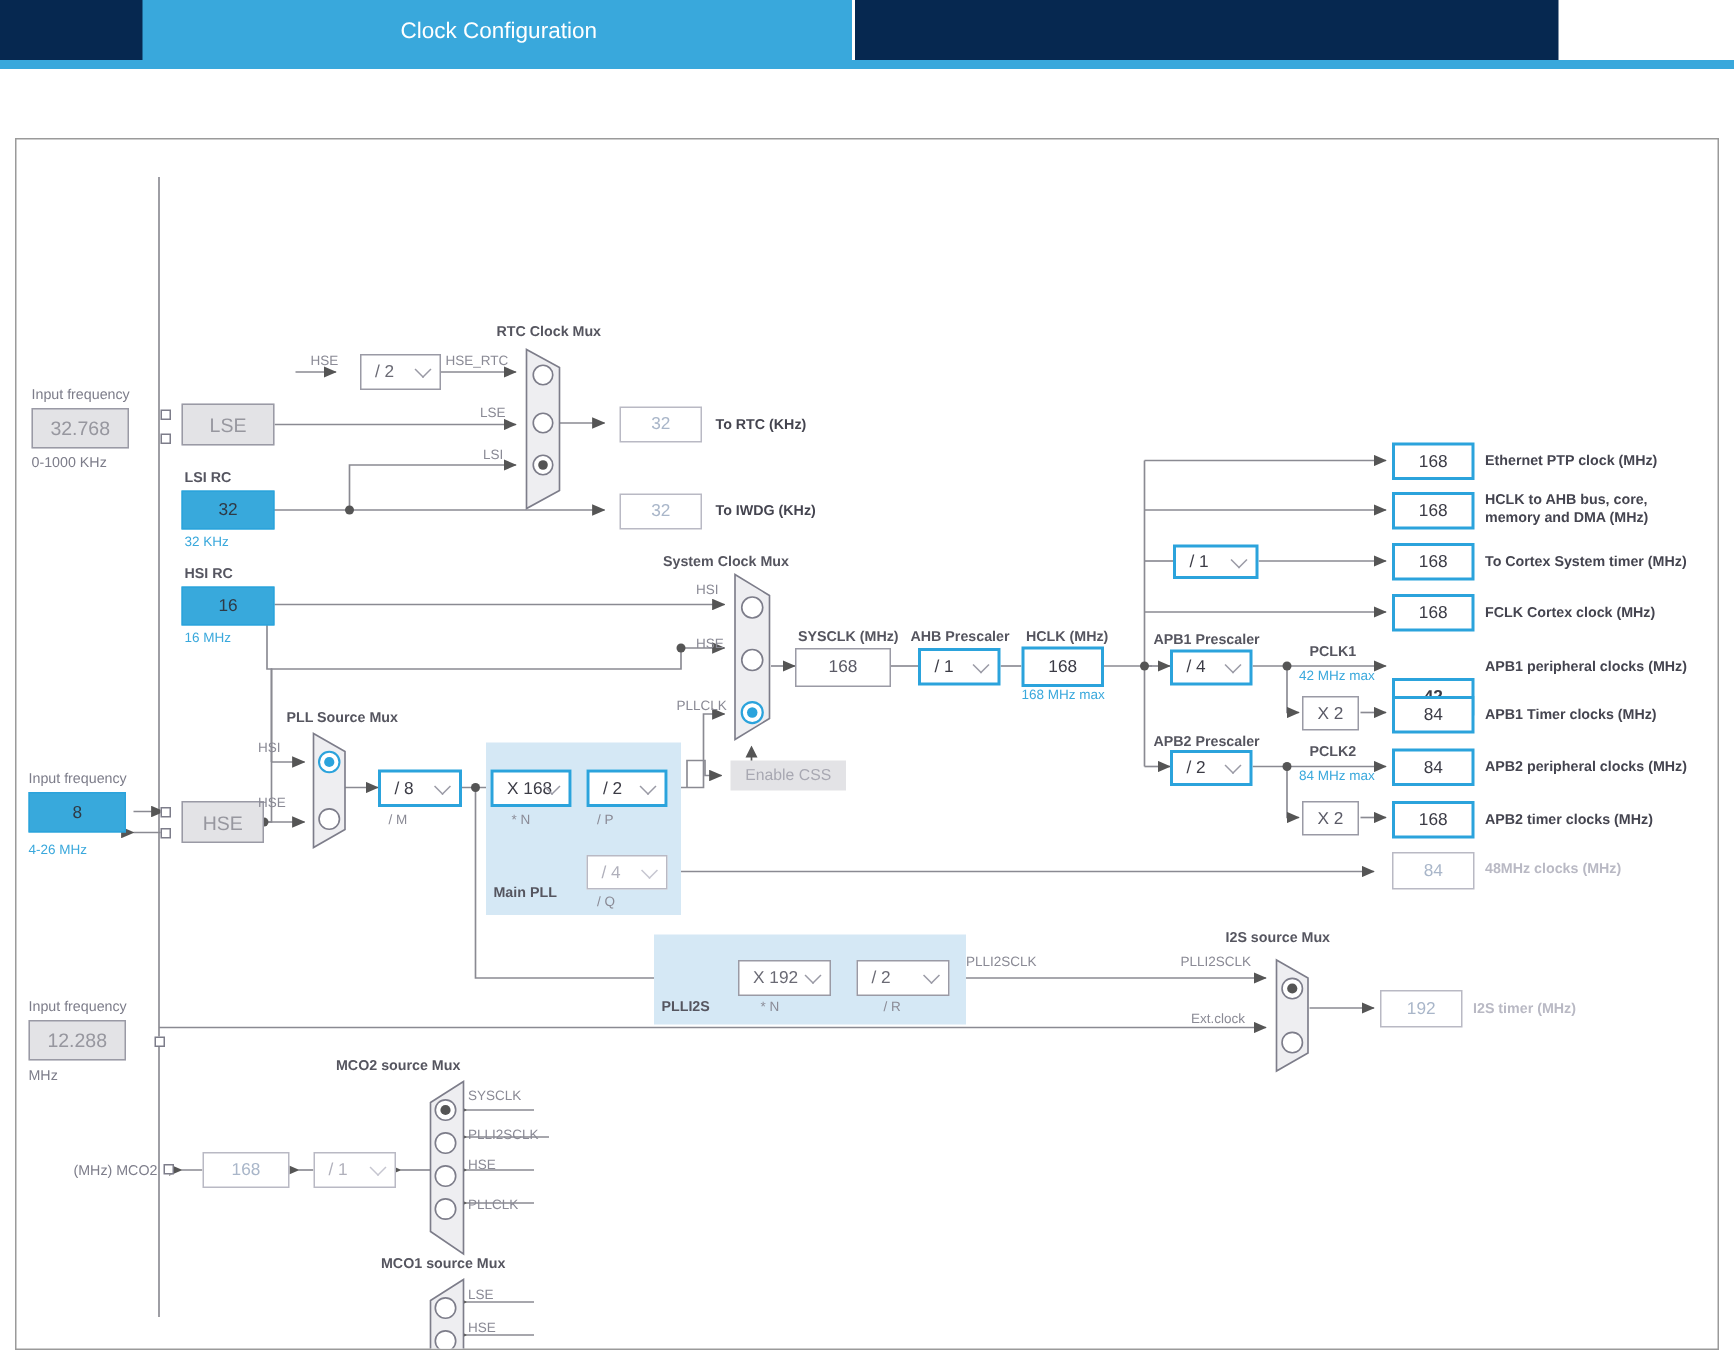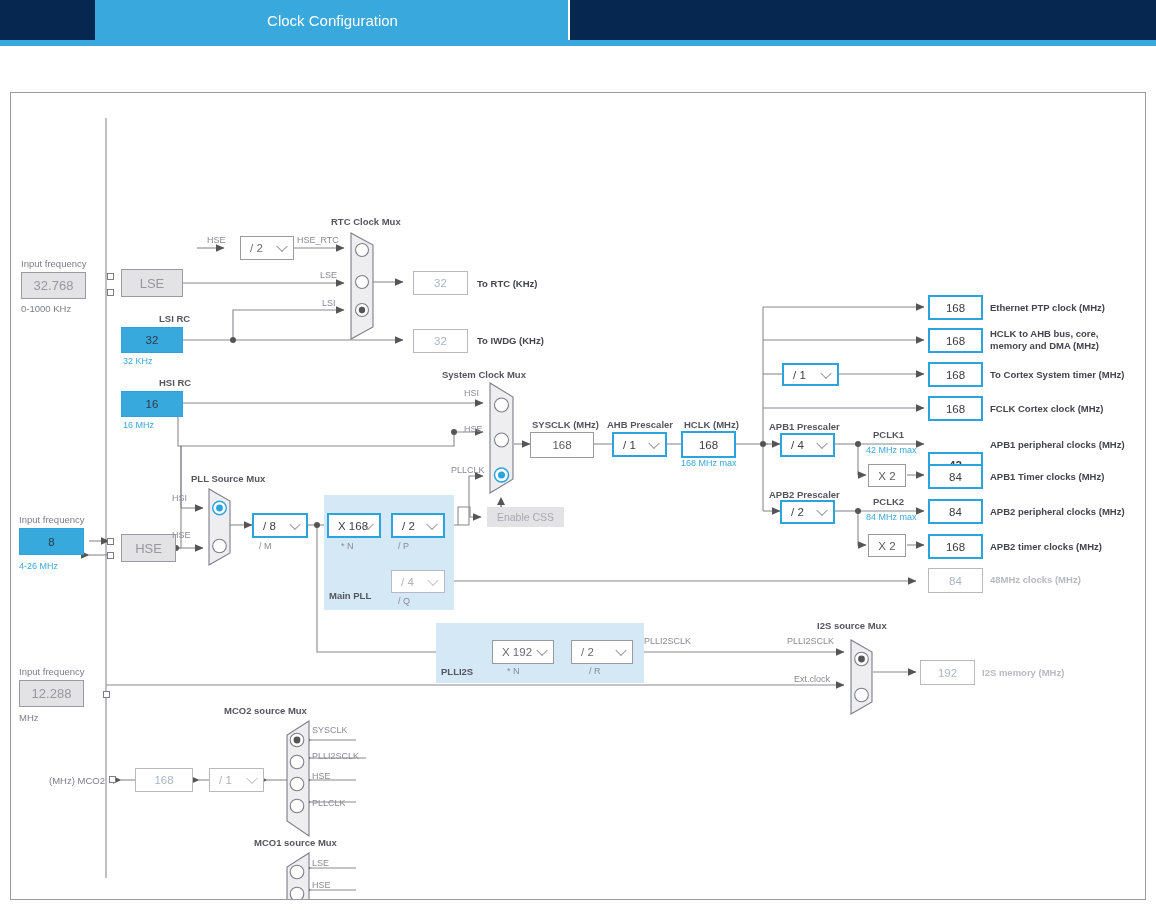--- a/index.html
+++ b/index.html
@@ -6,21 +6,21 @@
   html, body { margin:0; padding:0; }
   body {
     width:1156px; height:910px;
     background:#ffffff;
     font-family:"Liberation Sans", sans-serif;
     overflow:hidden;
     position:relative;
   }
 
   
-  .tabbar { position:absolute; left:0; top:0; width:1156px; height:40px; background:#062850; }
+  .tabbar { position:absolute; left:0; top:0; width:1039px; height:40px; background:#062850; }
   .tab { position:absolute; top:0; height:40px; display:flex; align-items:center; justify-content:center;
          color:#ffffff; font-size:15px; }
   .tab.active { background:#39a8dc; }
   .tab .sep { position:absolute; right:0; top:0; width:2px; height:40px; background:#ffffff; }
   .tabstrip { position:absolute; left:0; top:40px; width:1156px; height:6px; background:#39a8dc; }
 
   
   .toolbar { position:absolute; left:0; top:46px; width:1156px; height:42px; background:#ffffff; }
   .tbtn { position:absolute; top:52px; height:28px; display:flex; align-items:center; justify-content:center; }
   .resolve-btn {
@@ -29,21 +29,21 @@
      display:flex; align-items:center; justify-content:center; border:none;
   }
 
   
   .canvas { position:absolute; left:10px; top:92px; width:1136px; height:808px;
             background:#ffffff; border:1px solid #9a9a9a; overflow:hidden; }
   .cv { position:absolute; }
 
   
   .lbl       { position:absolute; font-size:9.5px; color:#7d7d8a; white-space:nowrap; }
-  .lbl-dk    { position:absolute; font-size:9.5px; color:#555560; white-space:nowrap; font-weight:bold;margin-left:36px;}
+  .lbl-dk    { position:absolute; font-size:9.5px; color:#555560; white-space:nowrap; font-weight:bold;}
   .lbl-sig   { position:absolute; font-size:9px;  color:#8a8a95; white-space:nowrap; }
   .lbl-blue  { position:absolute; font-size:9px;  color:#39a8dc; white-space:nowrap; }
   .lbl-out   { position:absolute; font-size:9.5px; color:#44444f; white-space:nowrap; font-weight:bold; }
   .lbl-out-d { position:absolute; font-size:9.5px; color:#b9b9c4; white-space:nowrap; font-weight:bold; }
   .lbl-mux   { position:absolute; font-size:9.5px; color:#55555f; white-space:nowrap; font-weight:bold; }
   .lbl-sub   { position:absolute; font-size:9px;  color:#8a8a95; white-space:nowrap; }
 
   
   .box { position:absolute; display:flex; align-items:center; justify-content:center;
          font-size:11.5px; background:#fff; }
@@ -432,21 +432,21 @@
   <div class="lbl-mux" style="left:806px; top:527px;">I2S source Mux</div>
   <div class="lbl-sig" style="left:776px; top:543px;">PLLI2SCLK</div>
   <div class="lbl-sig" style="left:783px; top:581px;">Ext.clock</div>
   <svg class="cv" style="left:838px; top:545px; width:28px; height:78px;">
     <polygon points="2,2 23,14 23,64 2,76" fill="#eeeef1" stroke="#7d7d8a" stroke-width="1.1"></polygon>
     <circle cx="12.5" cy="21" r="6.8" fill="#fff" stroke="#7d7d8a" stroke-width="1.1"></circle>
     <circle cx="12.5" cy="21" r="3.4" fill="#555"></circle>
     <circle cx="12.5" cy="57" r="6.8" fill="#fff" stroke="#7d7d8a" stroke-width="1.1"></circle>
   </svg>
   <div class="box gray-dis" style="left:909px; top:567px; width:55px; height:25px;">192</div>
-  <div class="lbl-out-d" style="left:971px; top:574px;">I2S memory (MHz)</div>
+  <div class="lbl-out-d" style="left:971px; top:574px;">I2S timer (MHz)</div>
 
   <div class="lbl-mux" style="left:213px; top:612px;">MCO2 source Mux</div>
   <div class="lbl-sig" style="left:301px; top:632px;">SYSCLK</div>
   <div class="lbl-sig" style="left:301px; top:658px;">PLLI2SCLK</div>
   <div class="lbl-sig" style="left:301px; top:678px;">HSE</div>
   <div class="lbl-sig" style="left:301px; top:705px;">PLLCLK</div>
   <svg class="cv" style="left:270px; top:626px; width:30px; height:120px;">
     <polygon points="28,2 6,16 6,102 28,117" fill="#eeeef1" stroke="#7d7d8a" stroke-width="1.1"></polygon>
     <circle cx="16" cy="21" r="6.8" fill="#fff" stroke="#7d7d8a" stroke-width="1.1"></circle>
     <circle cx="16" cy="21" r="3.4" fill="#555"></circle>

